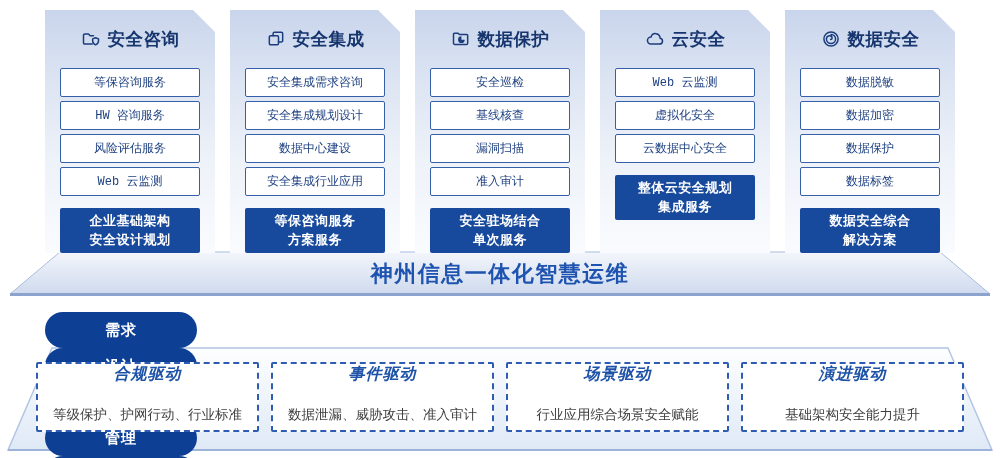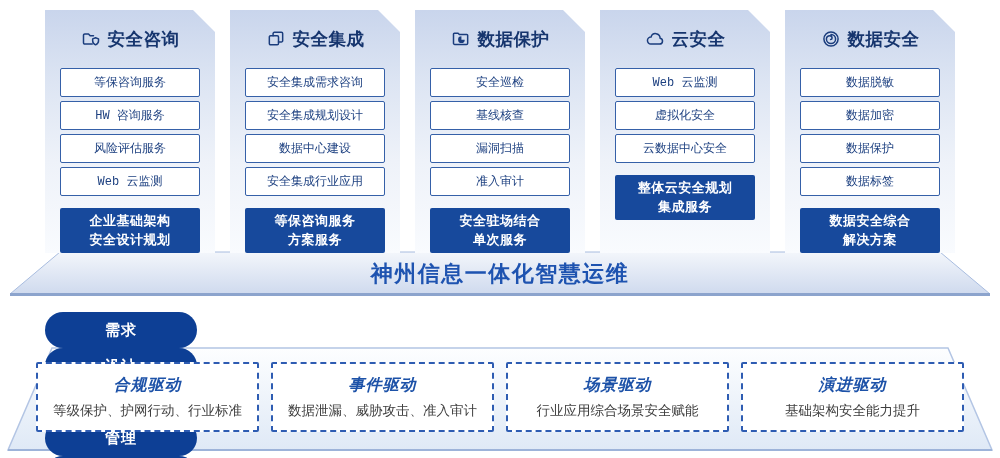--- a/index.html
+++ b/index.html
@@ -44,21 +44,21 @@
     width:152px;height:36px;border-radius:18px;background:#0d3f95;
     display:flex;align-items:center;justify-content:center;
     color:#ffffff;font-size:15px;font-weight:bold;letter-spacing:1px;
   }
 
   
   .drivers{position:absolute;left:36px;top:362px;width:928px;display:flex;gap:12px;}
   .driver{
     flex:1;height:70px;box-sizing:border-box;background:#ffffff;
     border:2px dashed #2e5cb2;border-radius:2px;
-    display:flex;flex-direction:column;align-items:center;justify-content:center;gap:6px;
+    display:flex;flex-direction:column;align-items:center;gap:21px;
   }
   .driver-title{font-size:16px;font-weight:bold;font-style:italic;color:#1d52a8;letter-spacing:1px;}
   .driver-desc{font-size:13.5px;color:#3e3e3e;white-space:nowrap;}
 
   .icon-stroke{stroke:#1b3d7d;fill:none;stroke-width:1.8;stroke-linecap:round;stroke-linejoin:round;}
 </style>
 </head>
 <body>
 
 <div class="stage">

